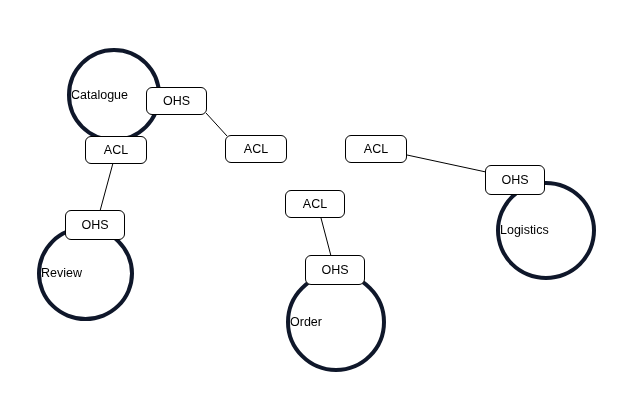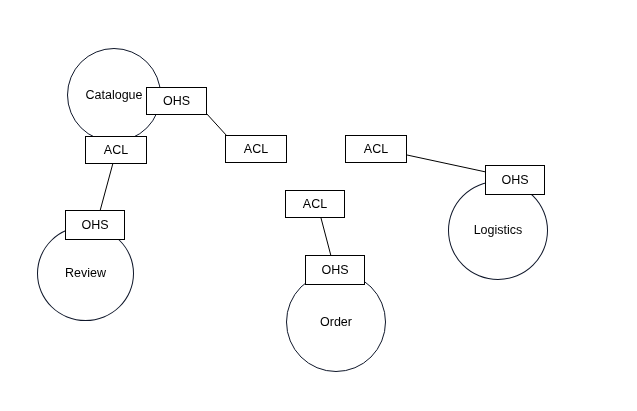--- a/index.html
+++ b/index.html
@@ -20,32 +20,32 @@
     position: absolute;
     left: 0;
     top: 0;
     width: 637px;
     height: 411px;
     pointer-events: none;
   }
   .ellipse {
     position: absolute;
     box-sizing: border-box;
-    border: 1px solid #0f172a;
+    border: 4px solid #0f172a;
     border-radius: 50%;
     background: transparent;
     display: flex;
     align-items: center;
-    justify-content: center;
+    justify-content: flex-start;
   }
   .port {
     position: absolute;
     box-sizing: border-box;
     border: 1px solid #000000;
-    border-radius: 0;
+    border-radius: 6px;
     background: #ffffff;
     display: flex;
     align-items: center;
     justify-content: center;
   }
   .label {
     font-size: 12.5px;
     line-height: 1;
     white-space: nowrap;
     color: #000000;
@@ -69,21 +69,21 @@
 
 
   <div class="ellipse" style="left:37px; top:226px; width:97px; height:95px;">
     <span class="label">Review</span>
   </div>
 
   <div class="ellipse" style="left:286px; top:272px; width:100px; height:100px;">
     <span class="label">Order</span>
   </div>
 
-  <div class="ellipse" style="left:448px; top:181px; width:100px; height:99px;">
+  <div class="ellipse" style="left:496px; top:181px; width:100px; height:99px;">
     <span class="label">Logistics</span>
   </div>
 
   <div class="port" style="left:146px; top:87px; width:61px; height:28px;">
     <span class="label">OHS</span>
   </div>
 
   <div class="port" style="left:85px; top:136px; width:62px; height:28px;">
     <span class="label">ACL</span>
   </div>

